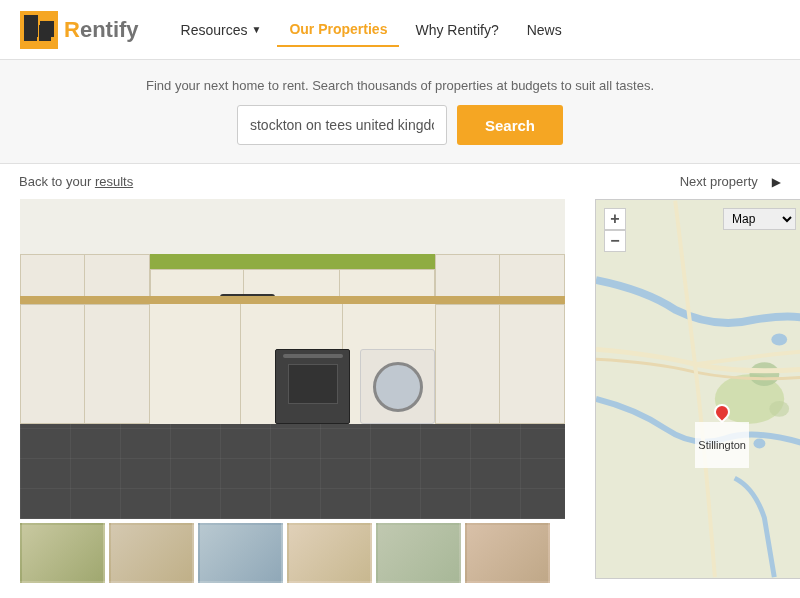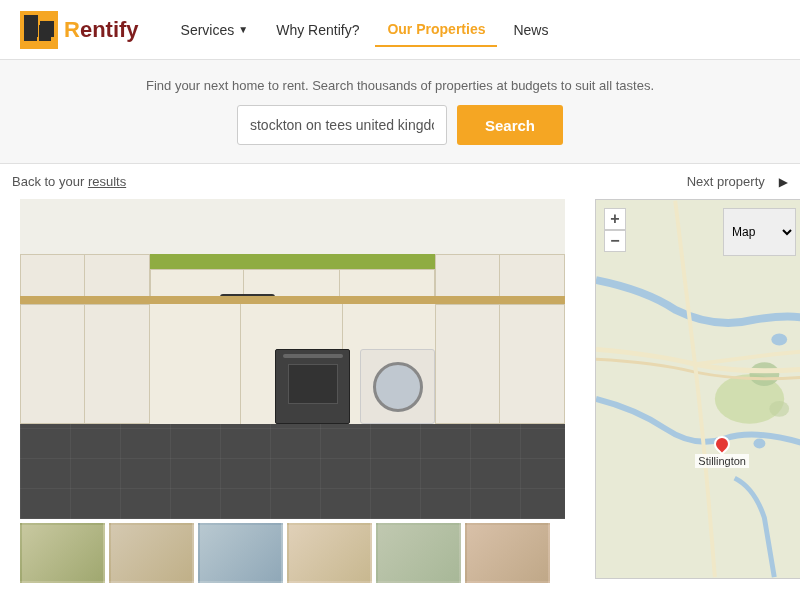--- a/index.html
+++ b/index.html
@@ -21,21 +21,21 @@
       width: 14px; height: 22px;
       background: #2c2c2c;
     }
     .logo-icon::after {
       content: '';
       position: absolute; left: 20px; top: 10px;
       width: 14px; height: 16px;
       background: #2c2c2c;
     }
     .logo-text { font-size: 22px; font-weight: bold; color: #333; }
-    .logo-text span { color: #7f1d1d; }
+    .logo-text span { color: #737373; }
     .nav-links { display: flex; align-items: center; gap: 4px; }
     .nav-item {
       padding: 8px 12px; cursor: pointer; font-size: 14px; color: #333;
       text-decoration: none; display: flex; align-items: center; gap: 4px;
       white-space: nowrap;
     }
     .nav-item.active {
       color: #f5a623; border-bottom: 2px solid #f5a623;
       font-weight: 600;
     }
@@ -64,21 +64,21 @@
     }
     .search-btn {
       height: 40px; padding: 0 28px; background: #f5a623; color: #fff;
       border: none; border-radius: 3px; font-size: 15px; font-weight: bold;
       cursor: pointer;
     }
 
     
     .property-nav {
       display: flex; justify-content: space-between; align-items: center;
-      padding: 10px 12px; font-size: 13px;
+      padding: 10px 19px; font-size: 13px;
     }
     .property-nav a { color: #555; text-decoration: none; }
     .property-nav .back-link a { color: #555; }
     .back-link span { color: #555; }
     .back-link a { color: #f5a623; text-decoration: underline; }
     .next-link { color: #555; display: flex; align-items: center; gap: 14px; }
     .next-arrow { font-size: 12px; color: #333; }
 
     
     .content-area {
@@ -116,38 +116,38 @@
     }
     .map-btn {
       width: 22px; height: 22px; background: #fff; border: 1px solid #ccc;
       cursor: pointer; font-size: 16px; line-height: 20px; text-align: center;
       font-weight: bold; color: #555;
     }
     .map-type {
       position: absolute; top: 8px; right: 8px; z-index: 10;
     }
     .map-type select {
-      font-size: 12px; padding: 15px 4px; border: 1px solid #ccc;
+      font-size: 12px; padding: 2px 4px; border: 1px solid #ccc;
     }
 
     
     .map-svg { width: 100%; height: 100%; }
 
     
     .map-pin {
       position: absolute; bottom: 110px; right: 55px;
       z-index: 20; display: flex; flex-direction: column; align-items: center;
     }
     .pin-head {
       width: 16px; height: 16px; background: #e53935; border-radius: 50% 50% 50% 0;
       transform: rotate(-45deg); border: 2px solid #fff;
     }
     .pin-label {
       font-size: 11px; color: #333; margin-top: 2px; white-space: nowrap;
-      background: rgba(255,255,255,0.8); padding: 1px 3px;
+      background: rgba(255,255,255,0.8); padding: 17px 3px;
     }
 
     
     .photo-container {
       width: 545px; height: 320px; position: relative; overflow: hidden;
       background: #7a9a3a;
     }
     
     .ceiling { position: absolute; top: 0; left: 0; right: 0; height: 55px; background: #f0efe8; }
     
@@ -253,28 +253,28 @@
         <rect x="26" y="22" width="3" height="3" fill="#f5a623"></rect>
       </svg>
     </div>
     <span class="logo-text">
       <span style="color:#f5a623;">R</span><span>entify</span>
     </span>
   </div>
 
   <div class="nav-links">
     <a class="nav-item">
-      <span>Services</span>
+      <span>Resources</span>
       <span class="nav-arrow">▼</span>
+    </a>
+    <a class="nav-item active">
+      <span>Our Properties</span>
     </a>
     <a class="nav-item">
       <span>Why Rentify?</span>
-    </a>
-    <a class="nav-item active">
-      <span>Our Properties</span>
     </a>
     <a class="nav-item">
       <span>News</span>
     </a>
   </div>
 </nav>
 
 <div class="search-banner">
   <p class="search-subtitle">Find your next home to rent. Search thousands of properties at budgets to suit all tastes.</p>
   <div class="search-row">

